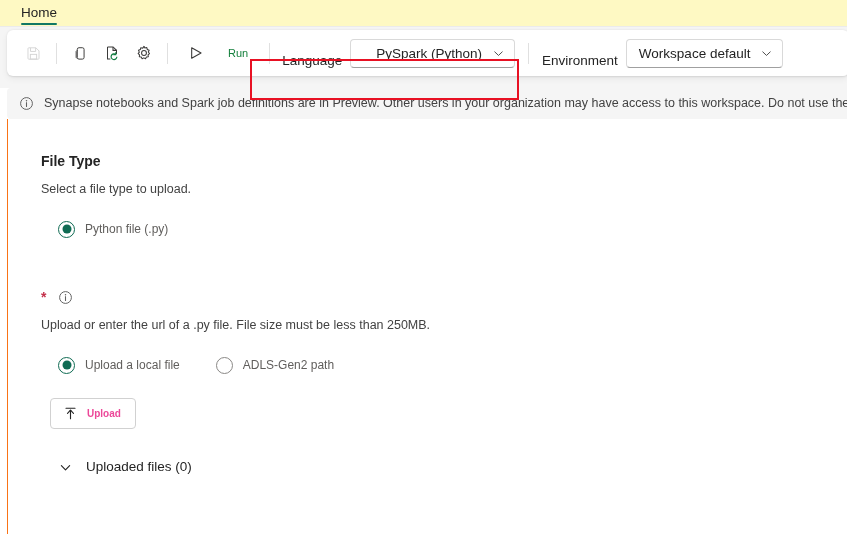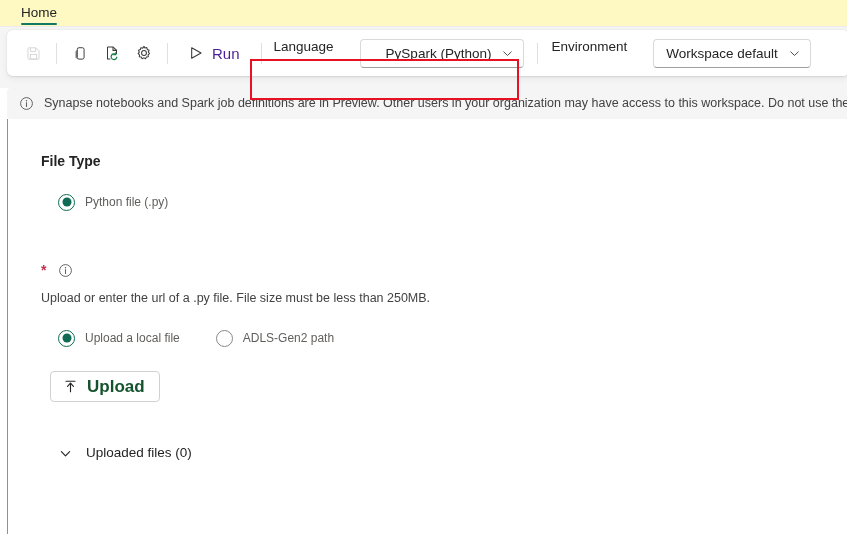--- a/index.html
+++ b/index.html
@@ -98,35 +98,35 @@
     width: 1px;
     height: 21px;
     background: #e0e0e0;
     margin: 0 7px;
     flex: 0 0 auto;
   }
 
   .tb-run {
     display: flex;
     align-items: center;
-    gap: 7px;
+    gap: 23px;
     height: 30px;
     padding: 0 10px 0 8px;
     margin-left: 4px;
     border-radius: 4px;
     cursor: pointer;
-    font-size: 15px;
-    color: #4c1d95;
+    font-size: 11px;
+    color: #15803d;
     flex: 0 0 auto;
   }
 
   .tb-field {
     display: flex;
-    align-items: flex-start;
-    gap: 26px;
+    align-items: flex-end;
+    gap: 8px;
     flex: 0 0 auto;
   }
   .tb-label {
     font-size: 13.5px;
     color: #242424;
     white-space: nowrap;
   }
   .dropdown {
     display: flex;
     align-items: center;
@@ -262,32 +262,32 @@
   .upload-btn {
     display: inline-flex;
     align-items: center;
     gap: 9px;
     height: 31px;
     padding: 0 14px 0 12px;
     margin-top: 24px;
     border: 1px solid #d1d1d1;
     border-radius: 4px;
     background: #ffffff;
-    font-size: 17px;
+    font-size: 10px;
     font-weight: bold;
-    color: #14532d;
+    color: #ec4899;
     cursor: pointer;
     box-sizing: border-box;
   }
 
   .collapse-row {
     display: flex;
     align-items: center;
     gap: 13px;
-    margin-top: 42px;
+    margin-top: 29px;
     margin-left: 17px;
     cursor: pointer;
     user-select: none;
   }
   .collapse-label {
     font-size: 13.5px;
     color: #242424;
     line-height: 18px;
   }
 </style>
@@ -392,20 +392,21 @@
     </span>
     <span class="info-text">Synapse notebooks and Spark job definitions are in Preview. Other users in your organization may have access to this workspace. Do not use these items</span>
   </div>
 
   <div class="content">
 
     <div class="block">
       <div class="section-title">
         <span>File Type</span>
       </div>
+      <div class="section-desc">Select a file type to upload.</div>
       <div class="radio-row" style="margin-left:17px;">
         <div class="radio-opt checked">
           <span class="radio-mark"></span>
           <span class="radio-label">Python file (.py)</span>
         </div>
       </div>
     </div>
 
     <div class="block-gap"></div>
 

